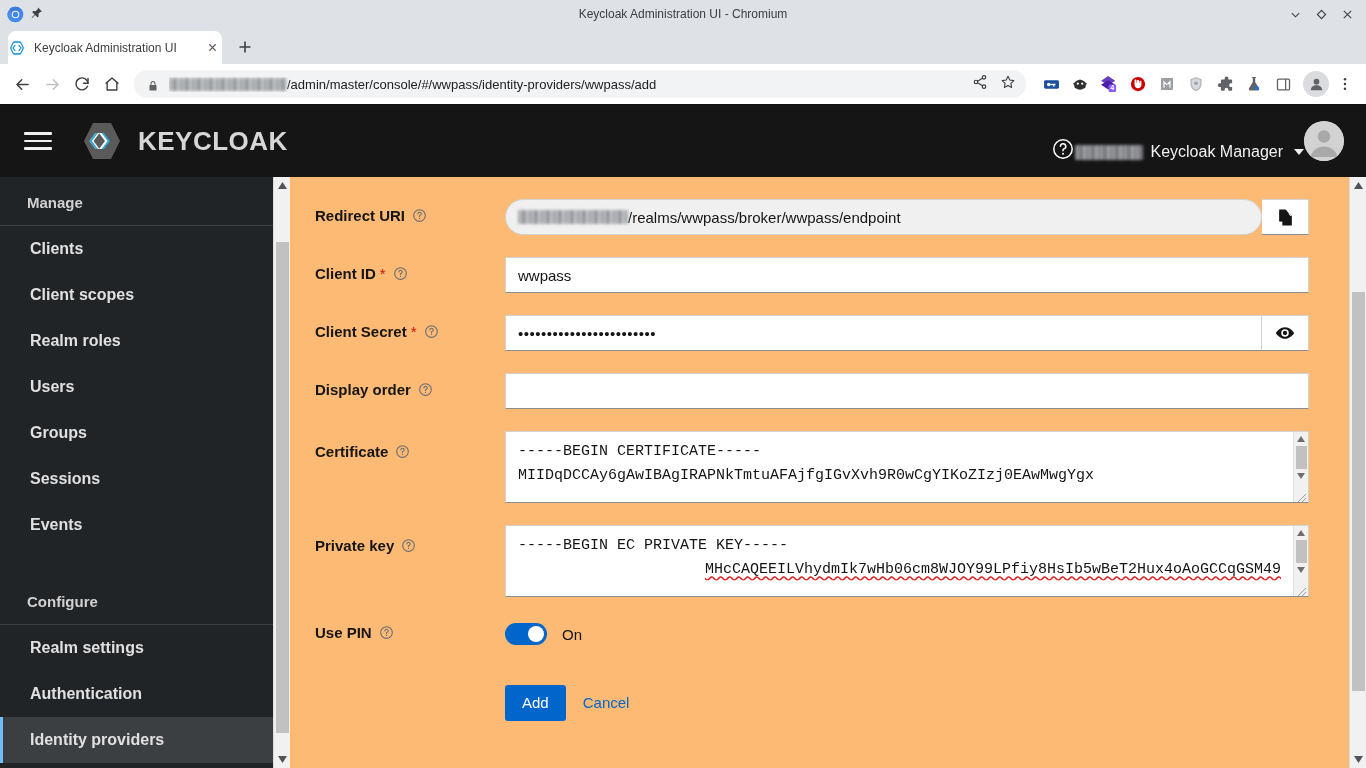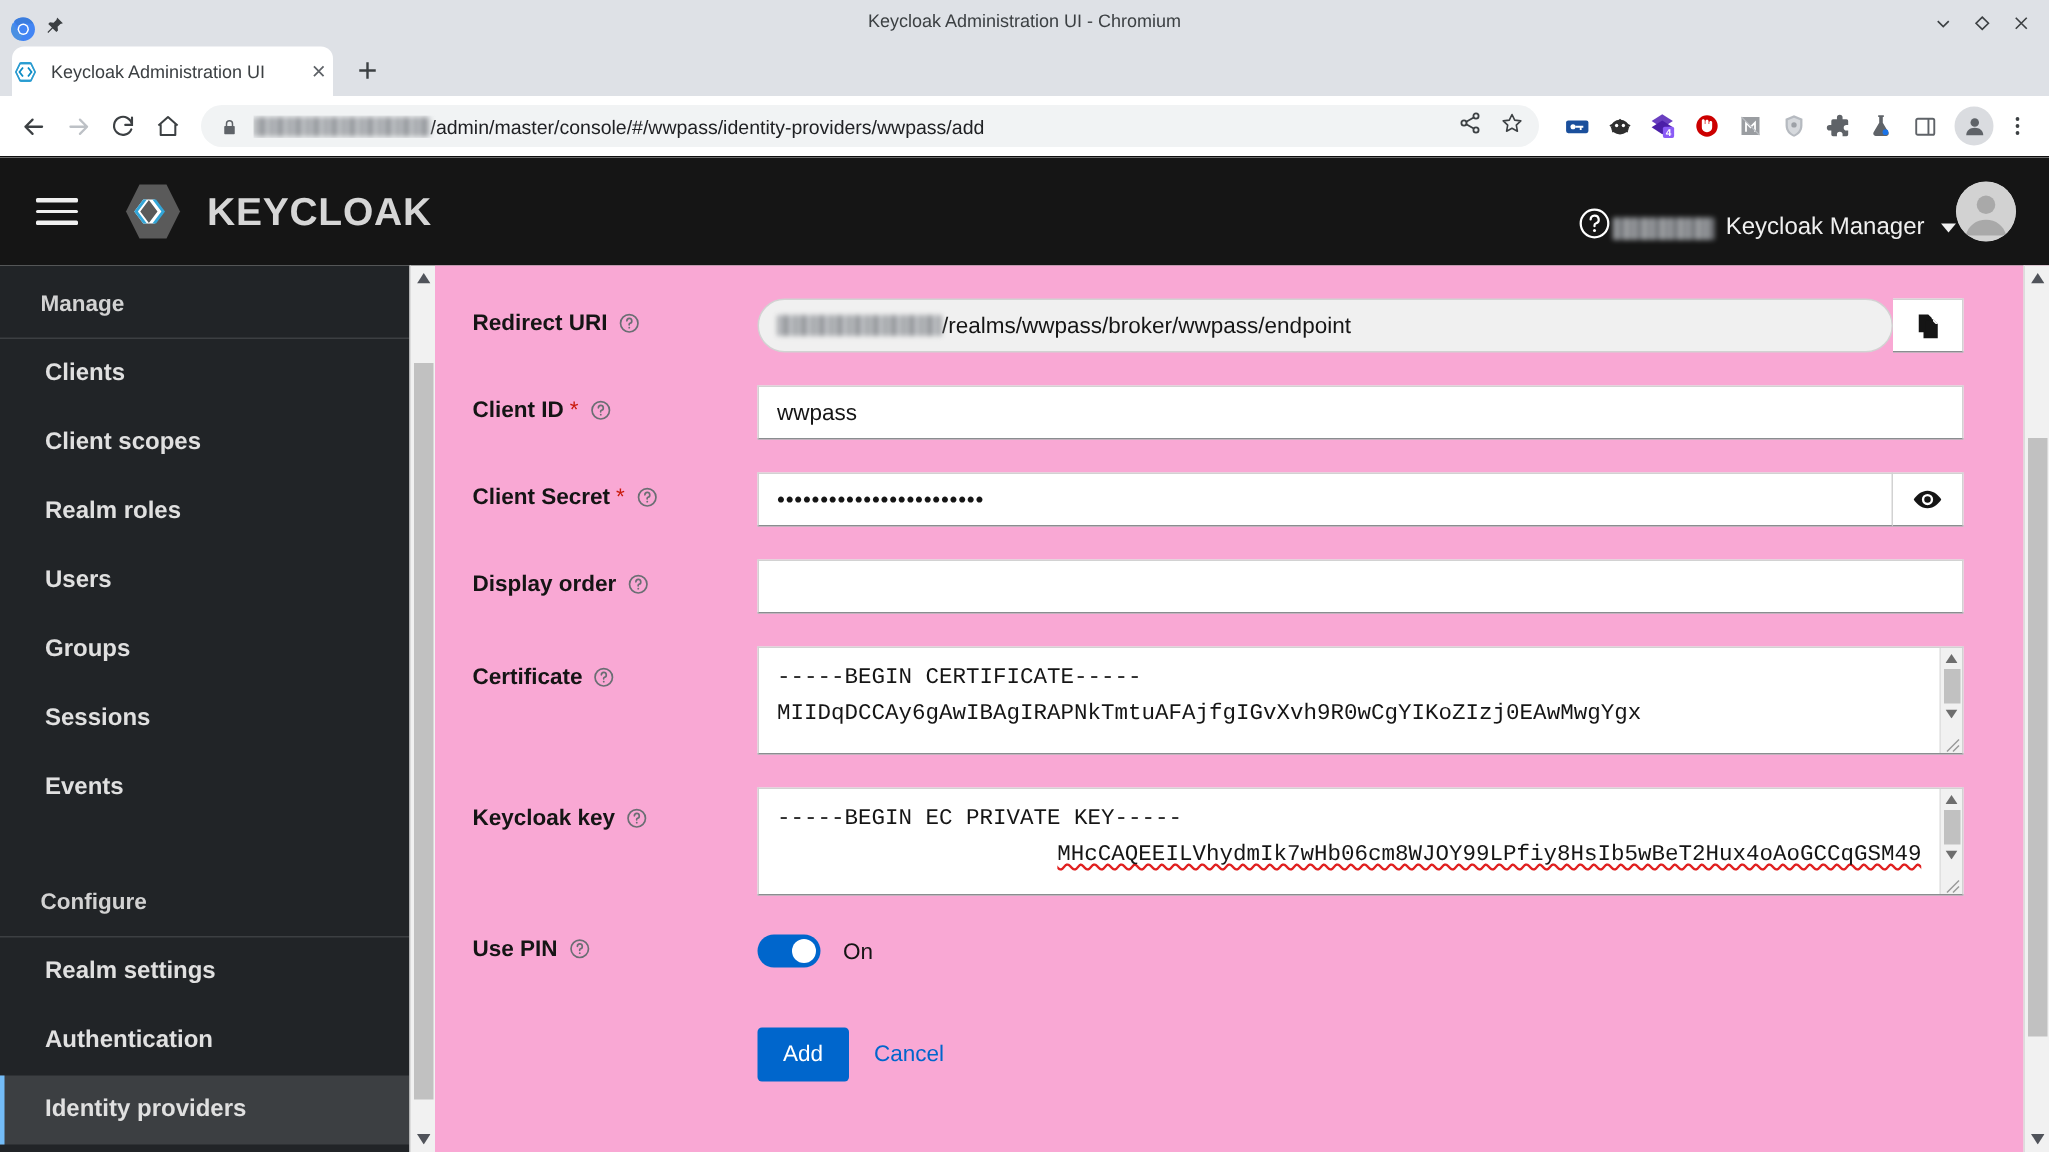--- a/index.html
+++ b/index.html
@@ -9,21 +9,21 @@
     font-family: "Liberation Sans", sans-serif;
     overflow: hidden;
     background: #ffffff;
   }
 
   
   .browser { width: 1366px; height: 768px; display: flex; flex-direction: column; }
 
   .titlebar {
     height: 28px; background: #dee1e6; position: relative;
-    display: flex; align-items: flex-end; flex: 0 0 28px;
+    display: flex; align-items: center; flex: 0 0 28px;
   }
   .tb-left { display: flex; align-items: center; gap: 6px; padding-left: 7px; }
   .chromium-logo { width: 17px; height: 17px; position: relative; }
   .tb-title {
     position: absolute; left: 0; right: 0; text-align: center;
     font-size: 12px; color: #3c4043; line-height: 28px;
     pointer-events: none;
   }
   .tb-right {
     margin-left: auto; display: flex; align-items: center;
@@ -155,21 +155,21 @@
   .sbar-arrow {
     width: 17px; height: 17px; display: flex; align-items: center;
     justify-content: center; flex: 0 0 17px;
   }
   .sbar-track { position: relative; flex: 1; width: 17px; }
   .sbar-thumb {
     position: absolute; left: 2px; width: 13px; background: #c1c1c1; border-radius: 0;
   }
 
   
-  .kc-main { flex: 1; display: flex; min-width: 0; background: #f9a8d4; position: relative; }
+  .kc-main { flex: 1; display: flex; min-width: 0; background: #fdba74; position: relative; }
   .kc-form-wrap { flex: 1; overflow: hidden; padding: 0; min-width: 0; }
   .kc-form { padding: 22px 40px 0 25px; }
 
   .frow { display: flex; align-items: flex-start; margin-bottom: 22px; }
   .flabel {
     width: 190px; flex: 0 0 190px; padding-top: 8px;
     font-size: 15px; color: #151515; font-weight: bold;
     display: flex; align-items: center; gap: 7px;
   }
   .req { color: #c9190b; font-weight: normal; margin-left: -3px; }
@@ -639,21 +639,21 @@
                     <svg width="12" height="12" viewBox="0 0 12 12" stroke="#9a9a9a" stroke-width="1">
                       <path d="M11 3 3 11M11 7 7 11"></path>
                     </svg>
                   </span>
                 </div>
               </div>
             </div>
 
             <div class="frow">
               <div class="flabel" style="padding-top:12px;">
-                <span>Keycloak key</span>
+                <span>Private key</span>
                 <span class="help-i">
                   <svg width="15" height="15" viewBox="0 0 24 24" fill="none" stroke="#6a6e73" stroke-width="1.8">
                     <circle cx="12" cy="12" r="9.3"></circle>
                     <path d="M9.5 9.4a2.6 2.6 0 1 1 3.2 2.6c-.6.2-.8.7-.8 1.2v.5" stroke-linecap="round"></path>
                     <circle cx="12" cy="16.7" r="1" fill="#6a6e73" stroke="none"></circle>
                   </svg>
                 </span>
               </div>
               <div class="fctl">
                 <div class="tarea">

